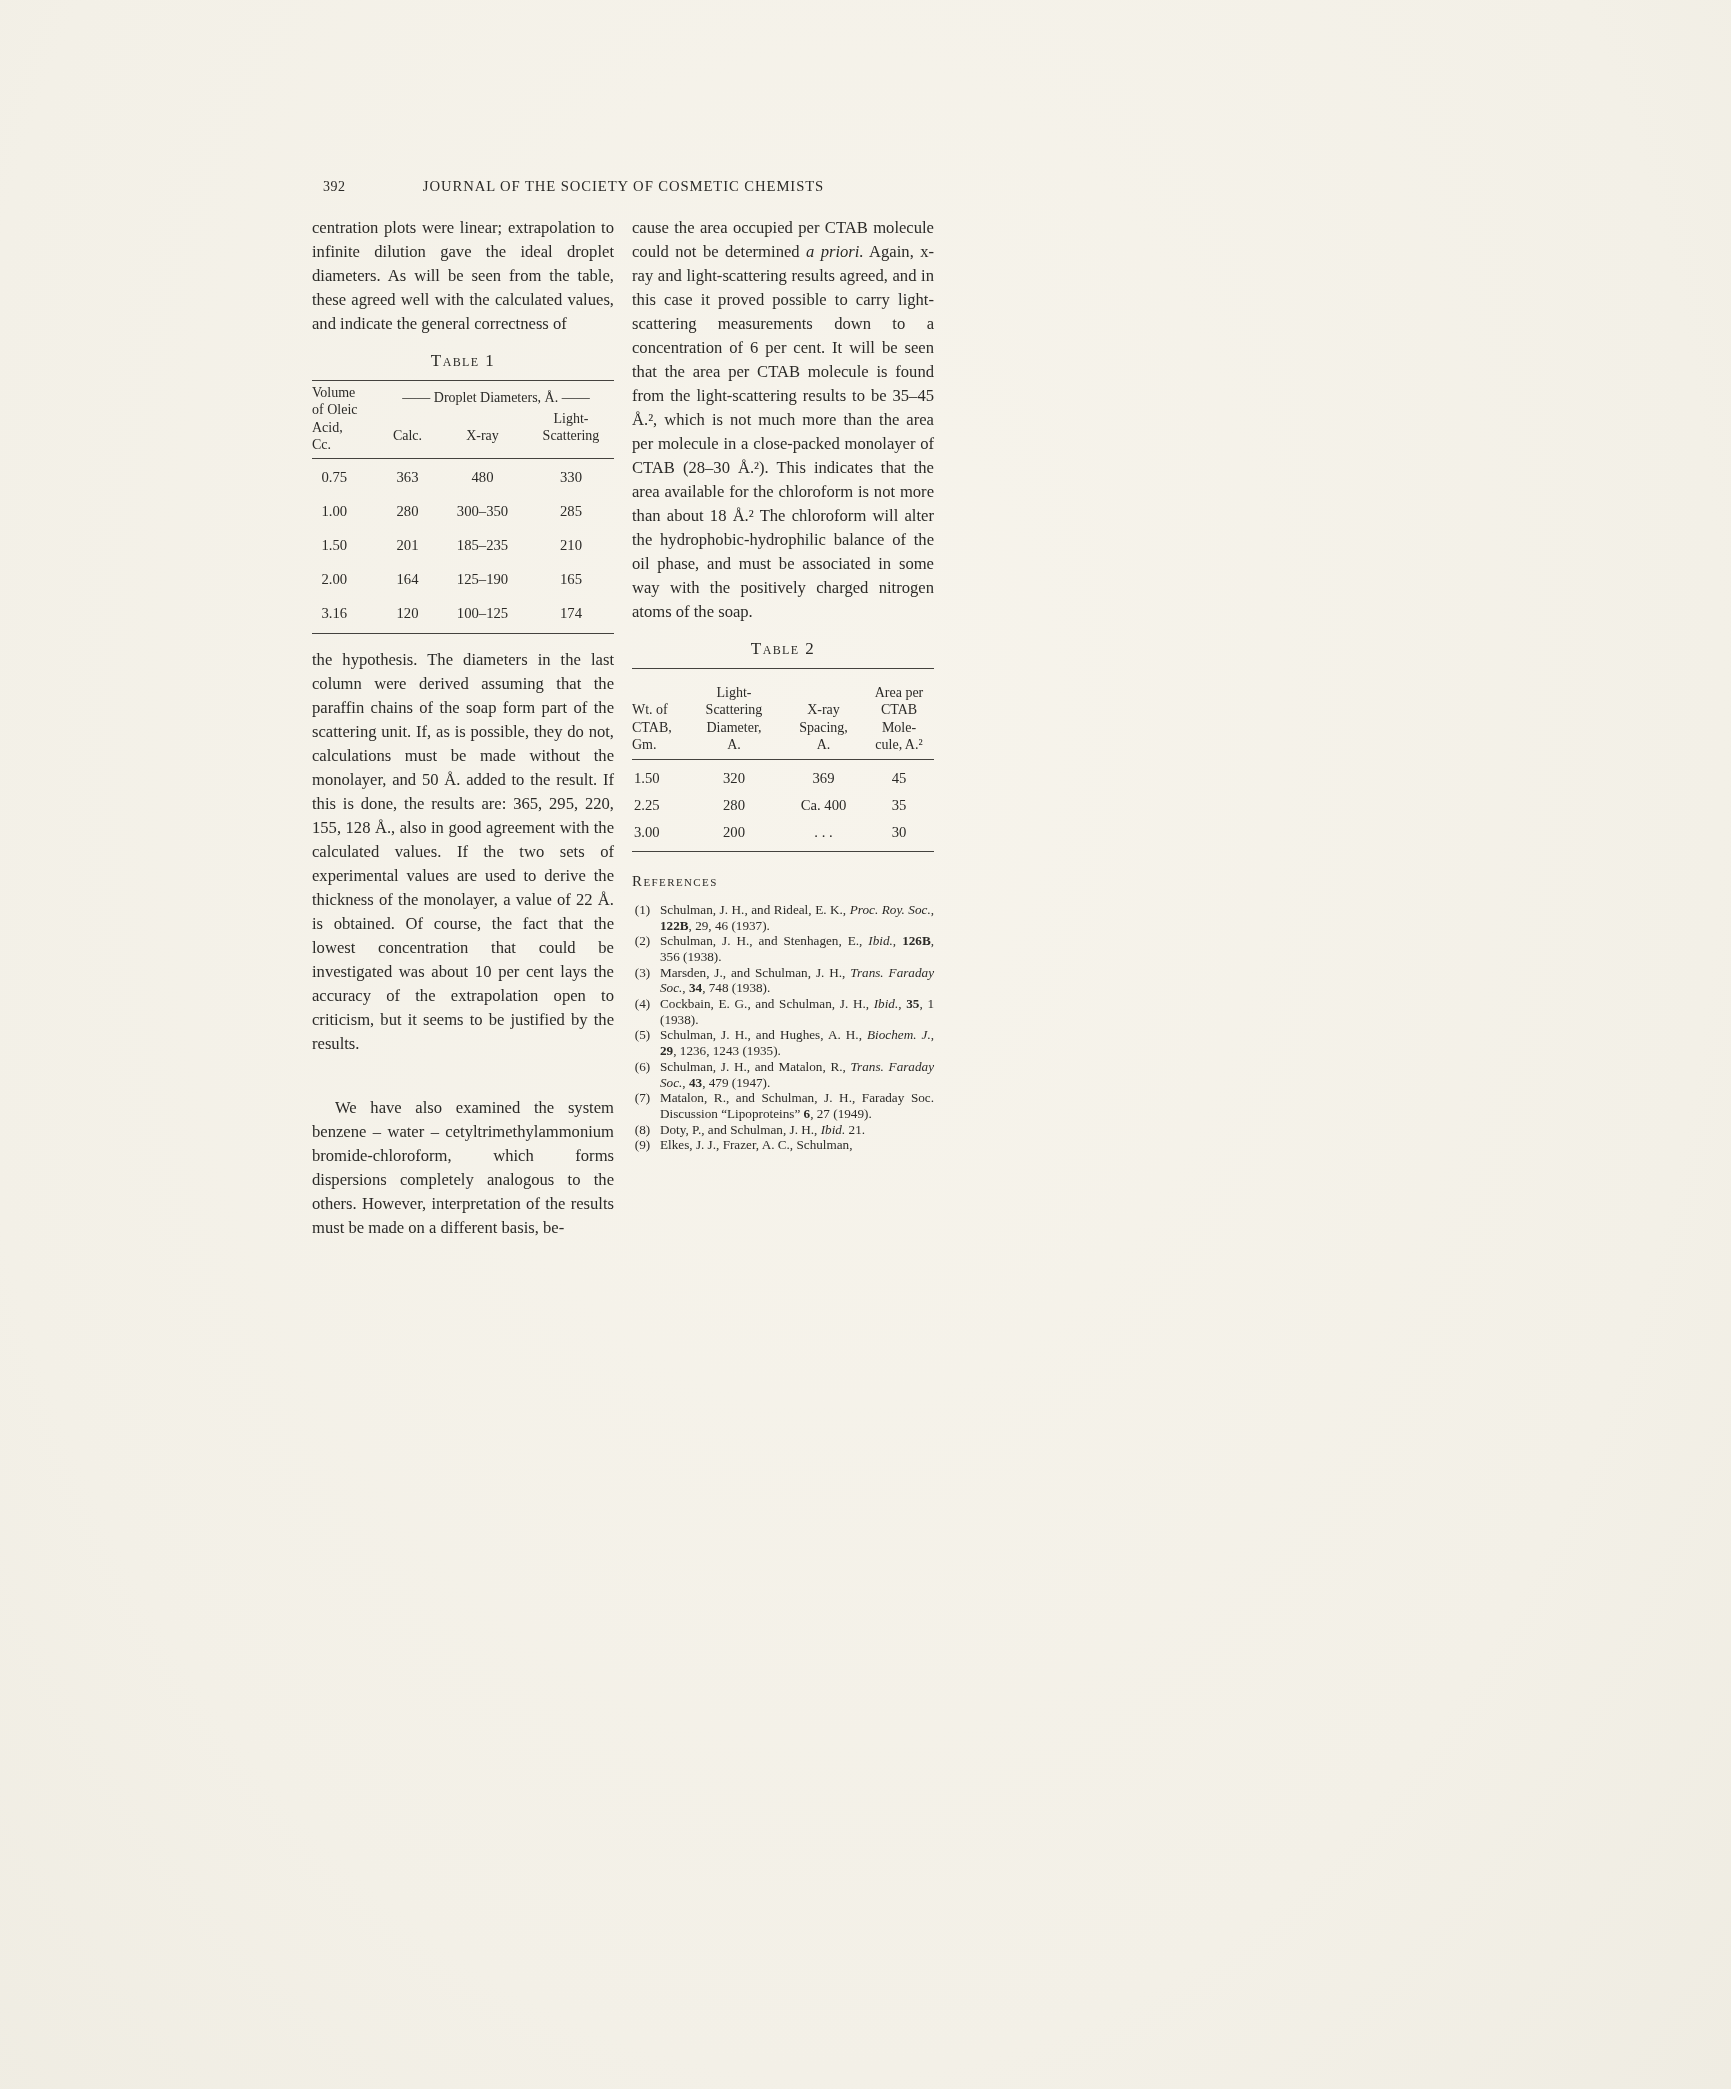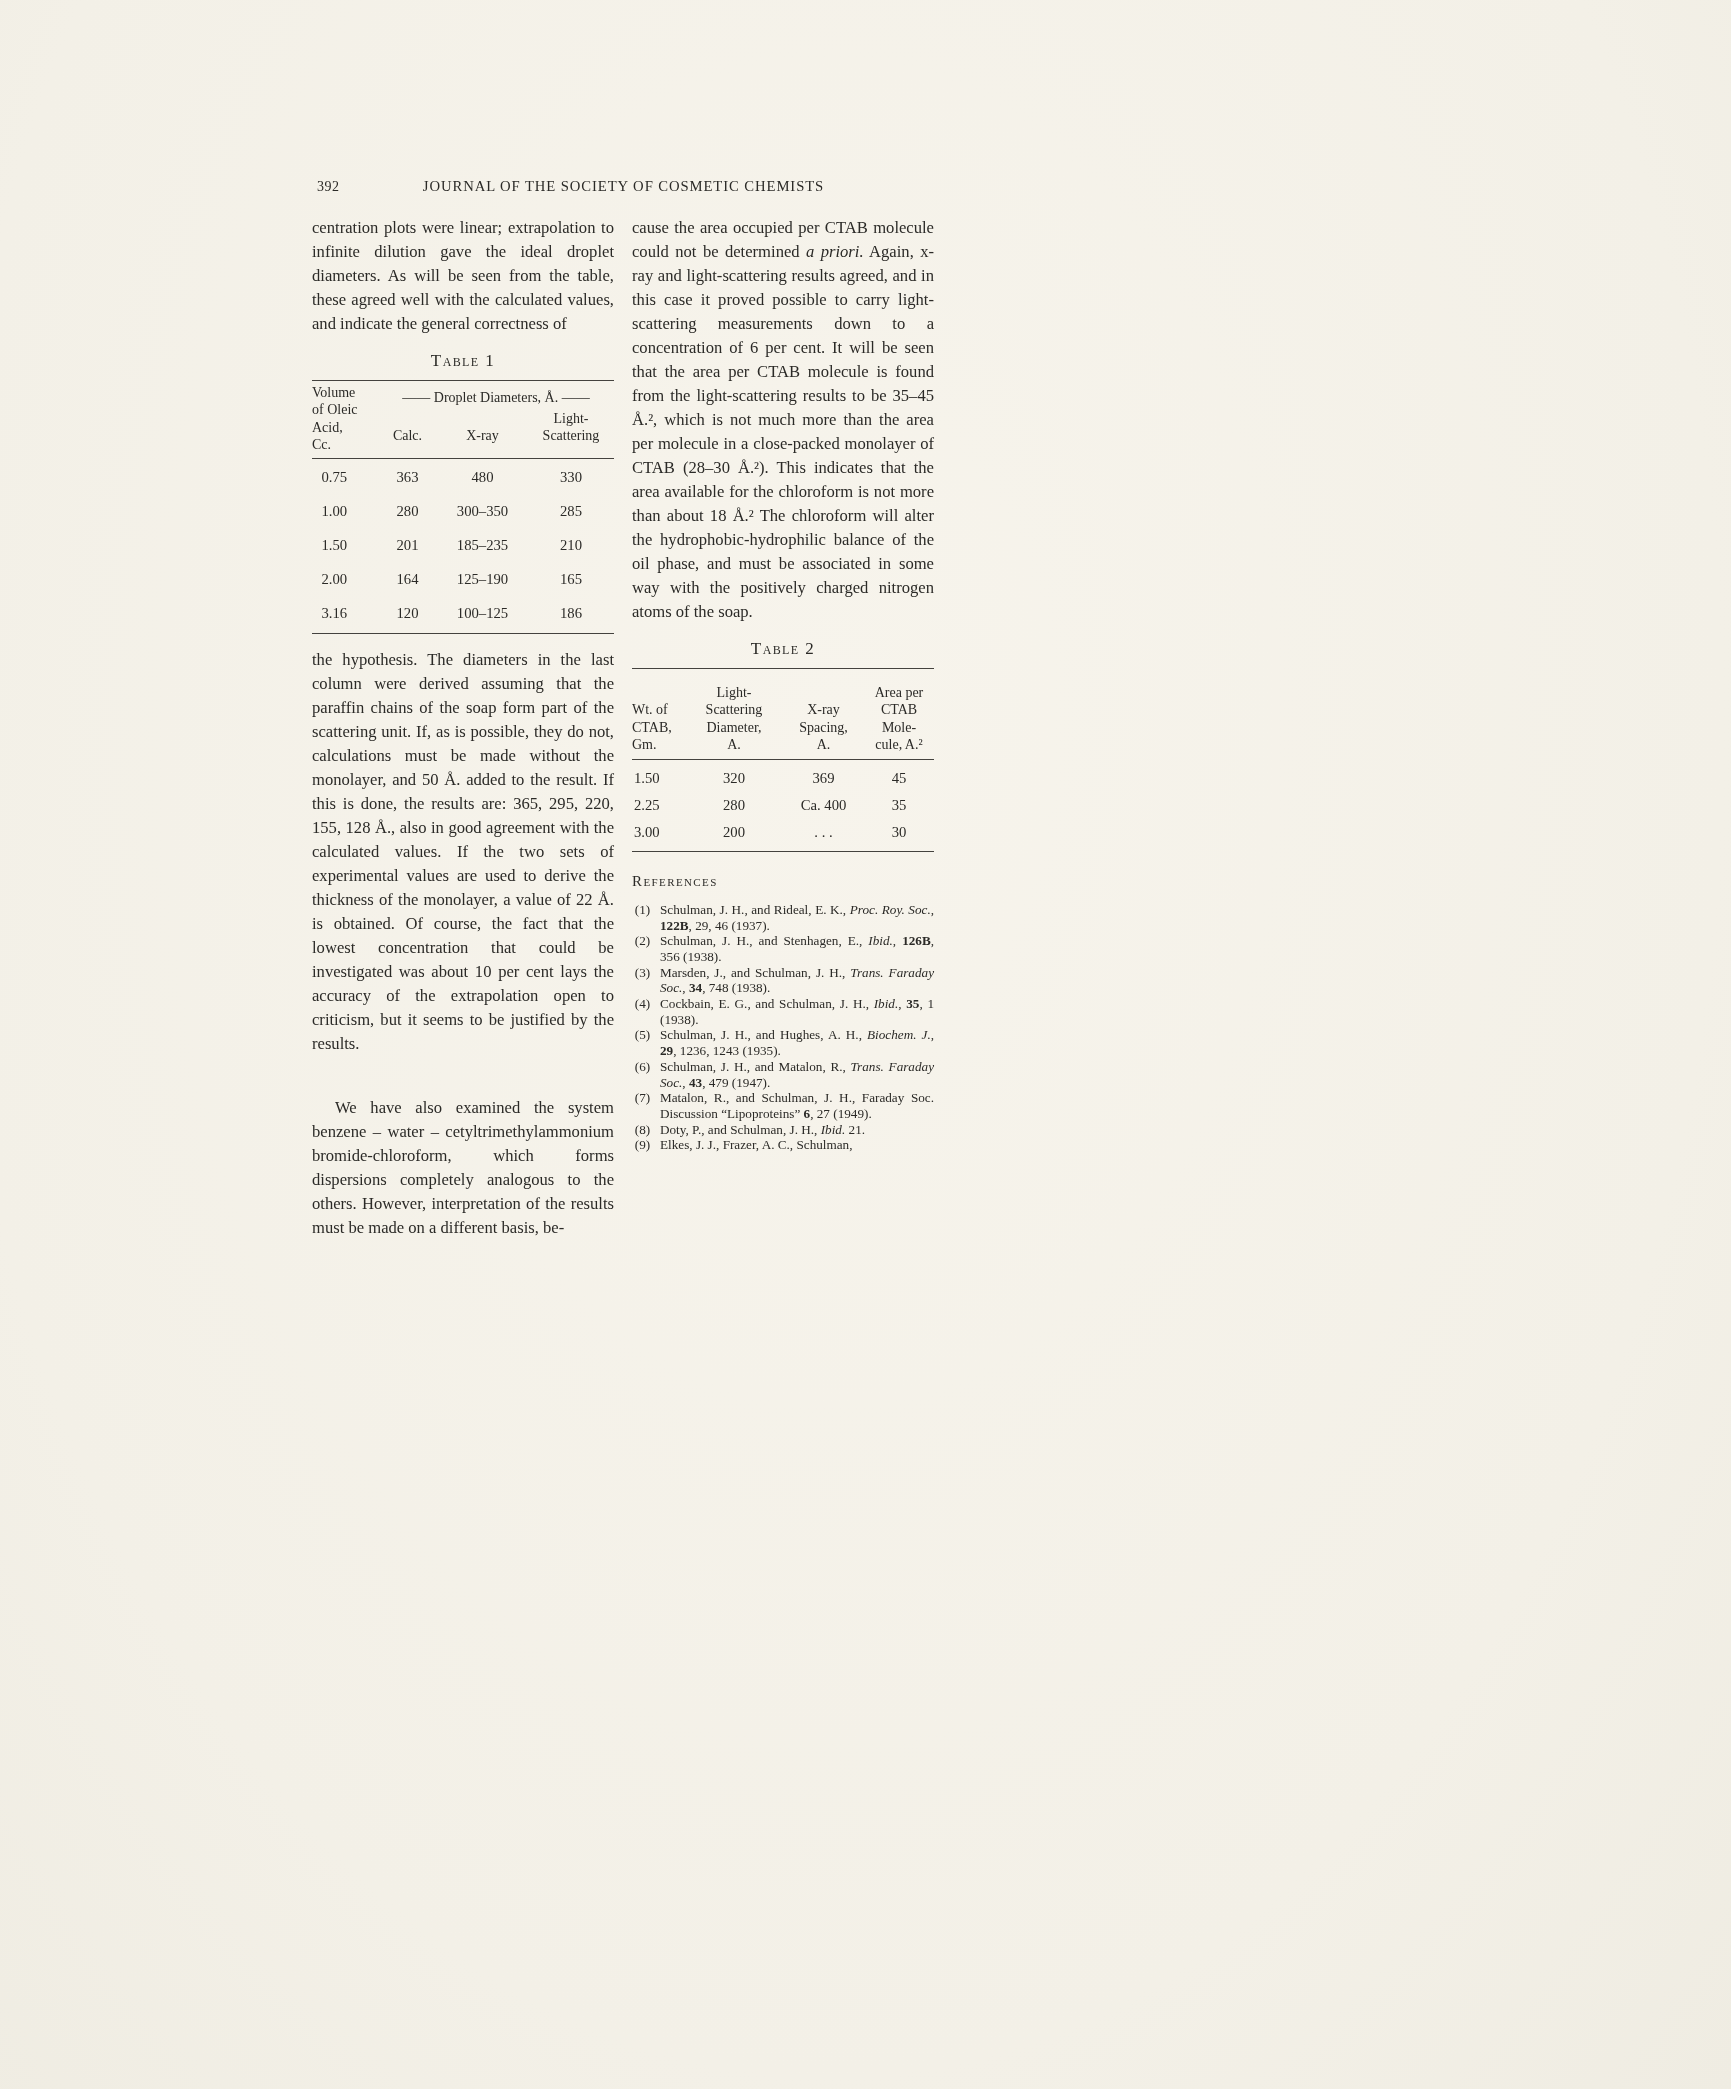--- a/index.html
+++ b/index.html
@@ -8,21 +8,21 @@
     width: 1732px; height: 2090px;
     background: #f5f2ea;
     background-image: radial-gradient(ellipse at 48% 35%, #f7f4ec 0%, #f3f0e7 70%, #efecE2 100%);
     font-family: "Liberation Serif", "DejaVu Serif", serif;
     color: #2b2a27;
     position: relative;
   }
   .sheet { position: absolute; left: 312px; top: 176px; width: 623px; }
 
   .page-head { position: relative; height: 23px; }
-  .page-num { position: absolute; left: 5px; top: 2.8px; font-size: 14px; letter-spacing: 0.5px; }
+  .page-num { position: absolute; left: 11px; top: 2.8px; font-size: 14px; letter-spacing: 0.5px; }
   .run-title { text-align: center; font-size: 14.7px; letter-spacing: 0.9px; padding-top: 1.9px; }
 
   .columns { display: flex; gap: 18px; margin-top: 17px; }
   .col { width: 302px; font-size: 16.6px; line-height: 24px; text-align: justify; }
 
   p.para { margin: 0; }
   p.indent { text-indent: 23px; margin-top: 40px; }
   .i { font-style: italic; }
   .b { font-weight: bold; }
 
@@ -105,21 +105,21 @@
             <div class="cell c1">201</div>
             <div class="cell c2">185–235</div>
             <div class="cell c3">210</div>
             <div class="cell c0">2.00</div>
             <div class="cell c1">164</div>
             <div class="cell c2">125–190</div>
             <div class="cell c3">165</div>
             <div class="cell c0">3.16</div>
             <div class="cell c1">120</div>
             <div class="cell c2">100–125</div>
-            <div class="cell c3">186</div>
+            <div class="cell c3">174</div>
           </div>
         <div class="rule"></div>
       </div>
 
       <p class="para">the hypothesis. The diameters in the last column were derived assuming that the paraffin chains of the soap form part of the scattering unit. If, as is possible, they do not, calculations must be made without the monolayer, and 50 Å. added to the result. If this is done, the results are: 365, 295, 220, 155, 128 Å., also in good agreement with the calculated values. If the two sets of experimental values are used to derive the thickness of the monolayer, a value of 22 Å. is obtained. Of course, the fact that the lowest concentration that could be investigated was about 10 per cent lays the accuracy of the extrapolation open to criticism, but it seems to be justified by the results.</p>
       <p class="para indent">We have also examined the system benzene – water – cetyltrimethylammonium bromide-chloroform, which forms dispersions completely analogous to the others. However, interpretation of the results must be made on a different basis, be-</p>
     </div>
 
     <div class="col">
       <p class="para"><span>cause the area occupied per CTAB molecule could not be determined </span><span class="i">a priori.</span><span> Again, x-ray and light-scattering results agreed, and in this case it proved possible to carry light-scattering measurements down to a concentration of 6 per cent. It will be seen that the area per CTAB molecule is found from the light-scattering results to be 35–45 Å.², which is not much more than the area per molecule in a close-packed monolayer of CTAB (28–30 Å.²). This indicates that the area available for the chloroform is not more than about 18 Å.² The chloroform will alter the hydrophobic-hydrophilic balance of the oil phase, and must be associated in some way with the positively charged nitrogen atoms of the soap.</span></p>

